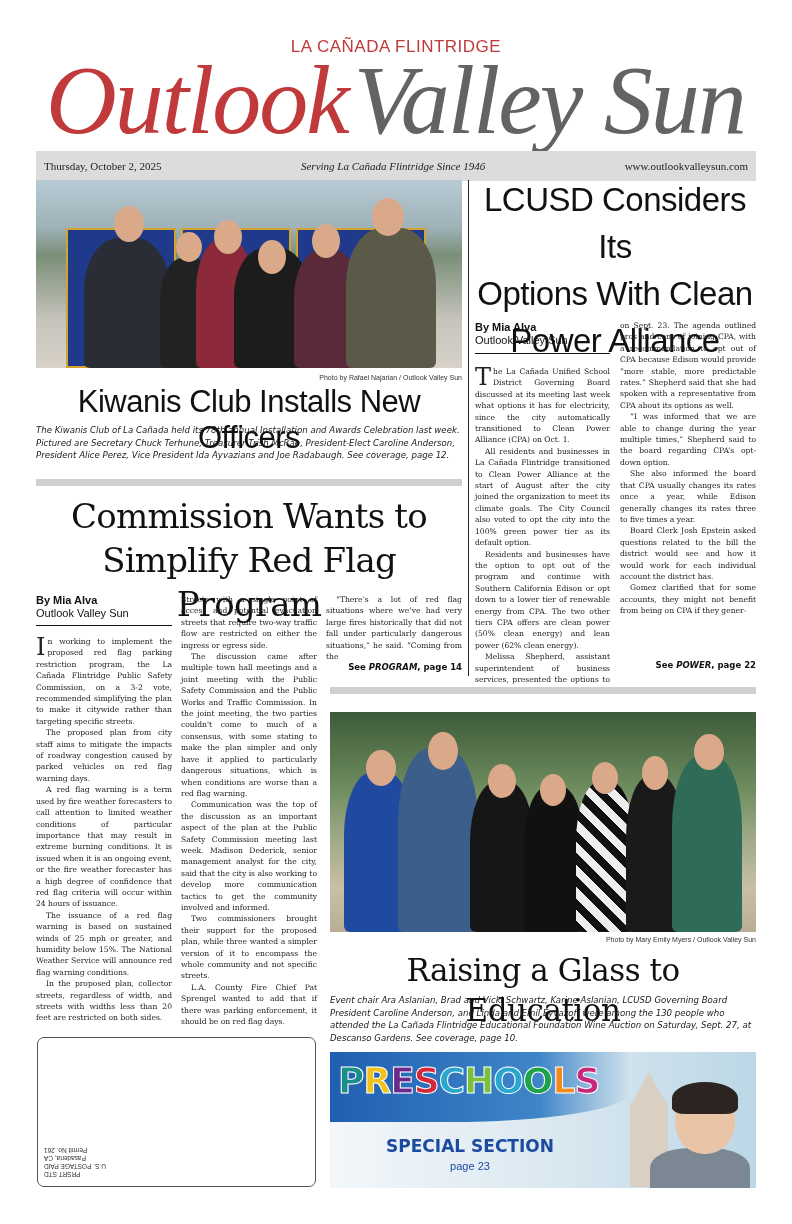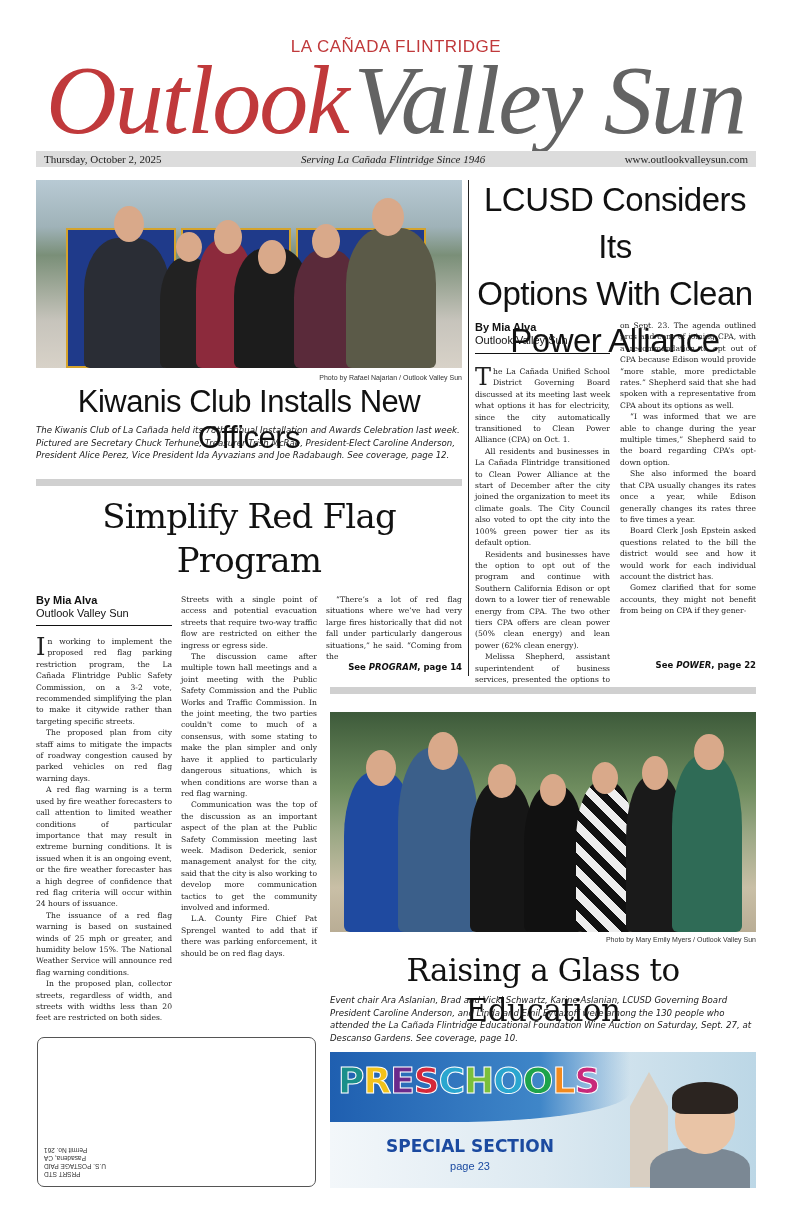--- a/index.html
+++ b/index.html
@@ -4,21 +4,21 @@
 <style>
   * { box-sizing: border-box; margin: 0; padding: 0; }
   body { width: 792px; height: 1224px; background: #ffffff; position: relative; overflow: hidden; font-family: "DejaVu Serif", serif; color: #1a1a1a; }
   .abs { position: absolute; }
 
   
   .kicker { left: 0; width: 792px; top: 37px; text-align: center; font-family: "Liberation Sans", sans-serif; font-size: 17px; letter-spacing: 0.5px; color: #c0393b; }
   .logo { left: 36px; top: 50px; width: 724px; white-space: nowrap; font-family: "Liberation Serif", serif; font-style: italic; font-size: 98px; line-height: 100px; letter-spacing: -2px; }
   .logo .red { color: #c0393b; margin-left: 10px; }
   .logo .gray { color: #636363; margin-left: 6px; }
-  .datebar { left: 36px; top: 151px; width: 720px; height: 16px; background: #dcdcdc; display: flex; justify-content: space-between; align-items: center; padding: 8px 8px; font-family: "Liberation Serif", serif; font-size: 11px; color: #222; }
+  .datebar { left: 36px; top: 151px; width: 720px; height: 16px; background: #dcdcdc; display: flex; justify-content: space-between; align-items: center; padding: 15px 8px; font-family: "Liberation Serif", serif; font-size: 11px; color: #222; }
   .datebar .slogan { font-style: italic; }
 
   
   .photo { overflow: hidden; }
   .photo1 { left: 36px; top: 180px; width: 426px; height: 188px; background: linear-gradient(180deg, #b8cad4 0%, #9fb2b8 25%, #7a8f78 40%, #c7c4bc 75%, #d8d2c8 100%); }
   .banner { position: absolute; top: 48px; height: 140px; background: #1f3a8a; border: 2px solid #d4a32c; }
   .person { position: absolute; bottom: 0; border-radius: 40% 40% 6px 6px; }
   .head { position: absolute; border-radius: 50%; background: #d9a98a; }
   .photo2 { left: 330px; top: 712px; width: 426px; height: 220px; background: linear-gradient(180deg, #3d5a3a 0%, #6f8d5f 35%, #9aa784 55%, #c9bfa6 80%, #b9ad95 100%); }
   .credit { font-family: "Liberation Sans", sans-serif; font-size: 7px; color: #333; text-align: right; }
@@ -91,39 +91,41 @@
 </div>
 <div class="abs credit" style="left:36px;top:374px;width:426px;">Photo by Rafael Najarian / Outlook Valley Sun</div>
 <div class="abs hl-kiwanis">Kiwanis Club Installs New Officers</div>
 <div class="abs cutline" style="left:36px;top:424px;width:426px;">
   <span>The Kiwanis Club of La Cañada held its 78th annual Installation and Awards Celebration last week. Pictured are Secretary Chuck Terhune, Treasurer Trish McRae, President-Elect Caroline Anderson, President Alice Perez, Vice President Ida Ayvazians and Joe Radabaugh.</span>
   <b>See coverage, page 12.</b>
 </div>
 <div class="abs rule-gray" style="left:36px;top:479px;width:426px;"></div>
 
 <div class="abs hl-commission">
+  <div>Commission Wants to</div>
   <div>Simplify Red Flag Program</div>
 </div>
 <div class="abs byline" style="left:36px;top:594px;width:136px;">
   <div class="name">By Mia Alva</div>
   <div>Outlook Valley Sun</div>
 </div>
 <div class="abs byline-rule" style="left:36px;top:625px;width:136px;"></div>
 
 <div class="abs body-col" style="left:36px;top:636px;width:136px;">
   <p class="first"><span class="dropcap">I</span><span>n working to implement the</span> <span>proposed red flag parking restriction program, the La Cañada Flintridge Public Safety Commission, on a 3-2 vote, recommended simplifying the plan to make it citywide rather than targeting specific streets.</span></p>
   <p>The proposed plan from city staff aims to mitigate the impacts of roadway congestion caused by parked vehicles on red flag warning days.</p>
   <p>A red flag warning is a term used by fire weather forecasters to call attention to limited weather conditions of particular importance that may result in extreme burning conditions. It is issued when it is an ongoing event, or the fire weather forecaster has a high degree of confidence that red flag criteria will occur within 24 hours of issuance.</p>
   <p>The issuance of a red flag warning is based on sustained winds of 25 mph or greater, and humidity below 15%. The National Weather Service will announce red flag warning conditions.</p>
   <p>In the proposed plan, collector streets, regardless of width, and streets with widths less than 20 feet are restricted on both sides.</p>
 </div>
 <div class="abs body-col" style="left:181px;top:594px;width:136px;">
   <p class="first">Streets with a single point of access and potential evacuation streets that require two-way traffic flow are restricted on either the ingress or egress side.</p>
   <p>The discussion came after multiple town hall meetings and a joint meeting with the Public Safety Commission and the Public Works and Traffic Commission. In the joint meeting, the two parties couldn't come to much of a consensus, with some stating to make the plan simpler and only have it applied to particularly dangerous situations, which is when conditions are worse than a red flag warning.</p>
   <p>Communication was the top of the discussion as an important aspect of the plan at the Public Safety Commission meeting last week. Madison Dederick, senior management analyst for the city, said that the city is also working to develop more communication tactics to get the community involved and informed.</p>
+  <p>Two commissioners brought their support for the proposed plan, while three wanted a simpler version of it to encompass the whole community and not specific streets.</p>
   <p>L.A. County Fire Chief Pat Sprengel wanted to add that if there was parking enforcement, it should be on red flag days.</p>
 </div>
 <div class="abs body-col" style="left:326px;top:594px;width:136px;">
   <p>“There’s a lot of red flag situations where we’ve had very large fires historically that did not fall under particularly dangerous situations,” he said. “Coming from the</p>
 </div>
 <div class="abs jump" style="left:326px;top:662px;width:136px;">
   <span>See </span><i>PROGRAM</i><span>, page 14</span>
 </div>
 
 <div class="abs vrule" style="left:468px;top:180px;height:496px;"></div>
@@ -134,21 +136,21 @@
   <div>Power Alliance</div>
 </div>
 <div class="abs byline" style="left:475px;top:321px;width:135px;">
   <div class="name">By Mia Alva</div>
   <div>Outlook Valley Sun</div>
 </div>
 <div class="abs byline-rule" style="left:475px;top:353px;width:135px;"></div>
 
 <div class="abs body-col" style="left:475px;top:366px;width:135px;">
   <p class="first"><span class="dropcap">T</span><span>he La Cañada Unified School District Governing Board discussed at its meeting last week what options it has for electricity, since the city automatically transitioned to Clean Power Alliance (CPA) on Oct. 1.</span></p>
-  <p>All residents and businesses in La Cañada Flintridge transitioned to Clean Power Alliance at the start of December after the city joined the organization to meet its climate goals. The City Council also voted to opt the city into the 100% green power tier as its default option.</p>
+  <p>All residents and businesses in La Cañada Flintridge transitioned to Clean Power Alliance at the start of August after the city joined the organization to meet its climate goals. The City Council also voted to opt the city into the 100% green power tier as its default option.</p>
   <p>Residents and businesses have the option to opt out of the program and continue with Southern California Edison or opt down to a lower tier of renewable energy from CPA. The two other tiers CPA offers are clean power (50% clean energy) and lean power (62% clean energy).</p>
   <p>Melissa Shepherd, assistant superintendent of business services, presented the options to the board</p>
 </div>
 <div class="abs body-col" style="left:620px;top:320px;width:136px;">
   <p class="first">on Sept. 23. The agenda outlined pros and cons of joining CPA, with a recommendation to opt out of CPA because Edison would provide “more stable, more predictable rates.” Shepherd said that she had spoken with a representative from CPA about its options as well.</p>
   <p>“I was informed that we are able to change during the year multiple times,” Shepherd said to the board regarding CPA’s opt-down option.</p>
   <p>She also informed the board that CPA usually changes its rates once a year, while Edison generally changes its rates three to five times a year.</p>
   <p>Board Clerk Josh Epstein asked questions related to the bill the district would see and how it would work for each individual account the district has.</p>
   <p>Gomez clarified that for some accounts, they might not benefit from being on CPA if they gener-</p>
 </div>

